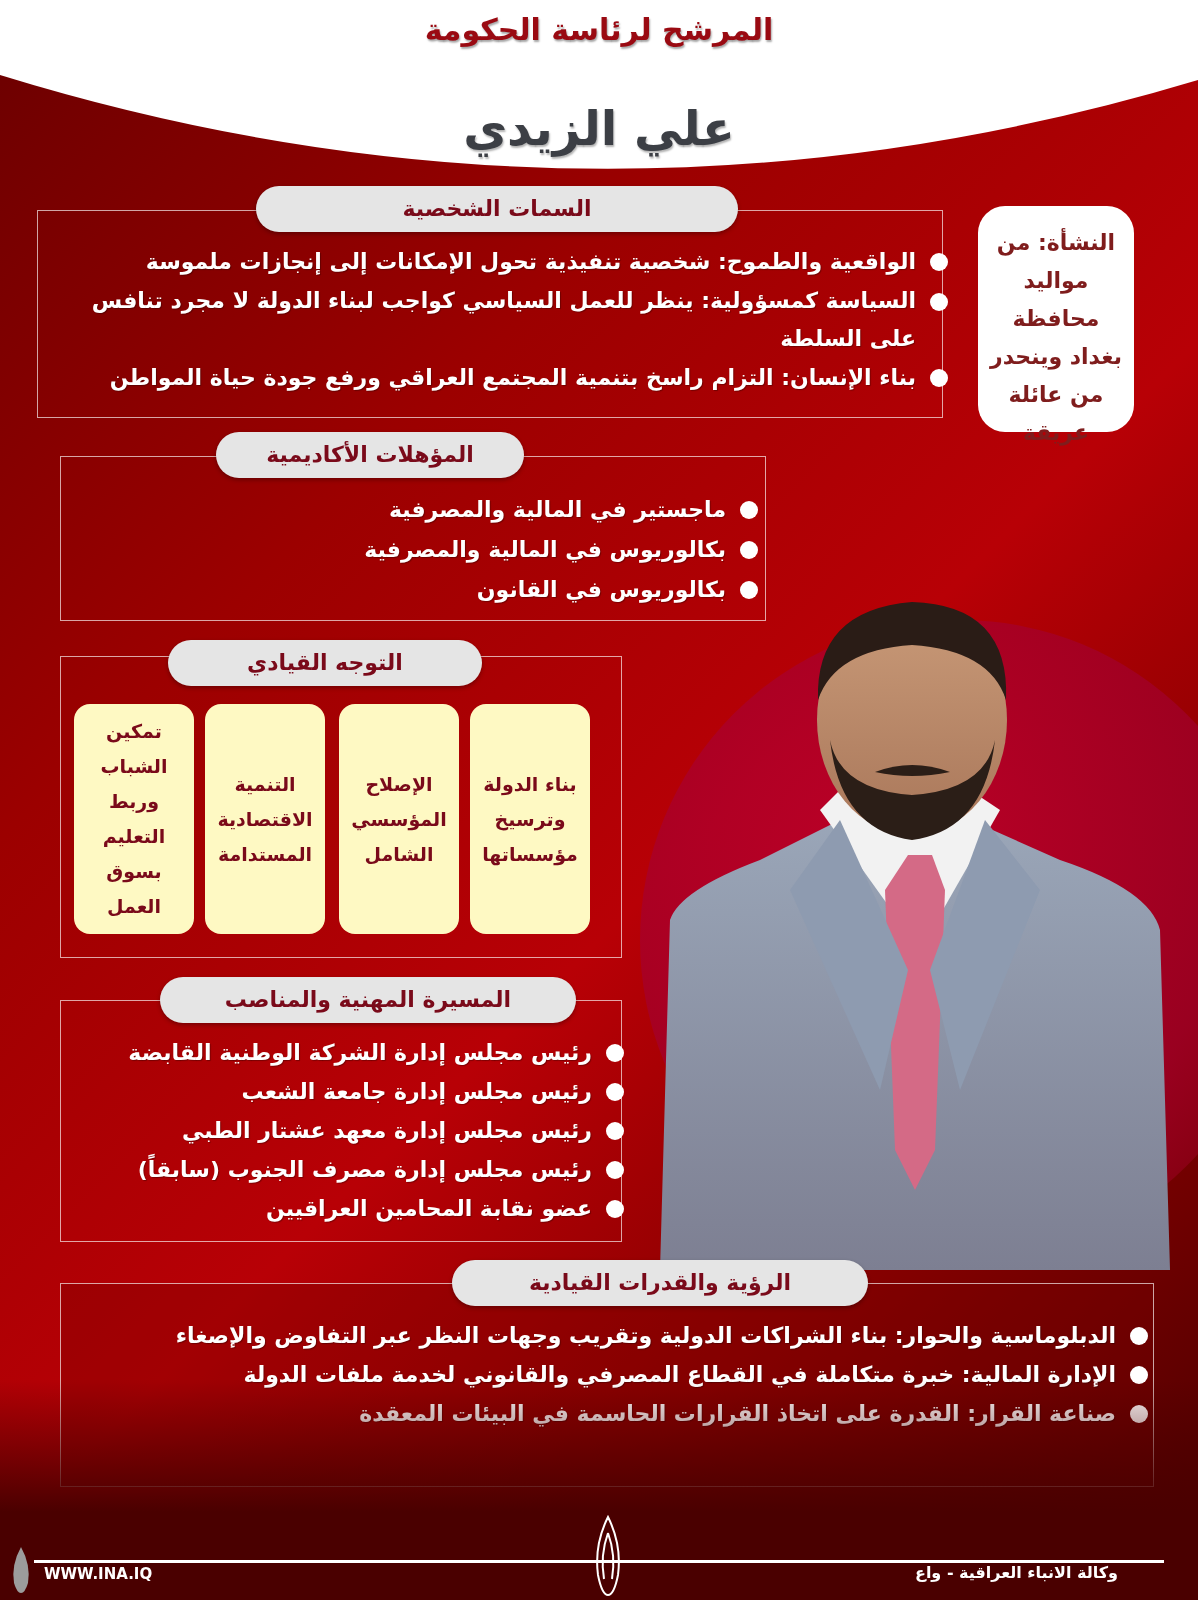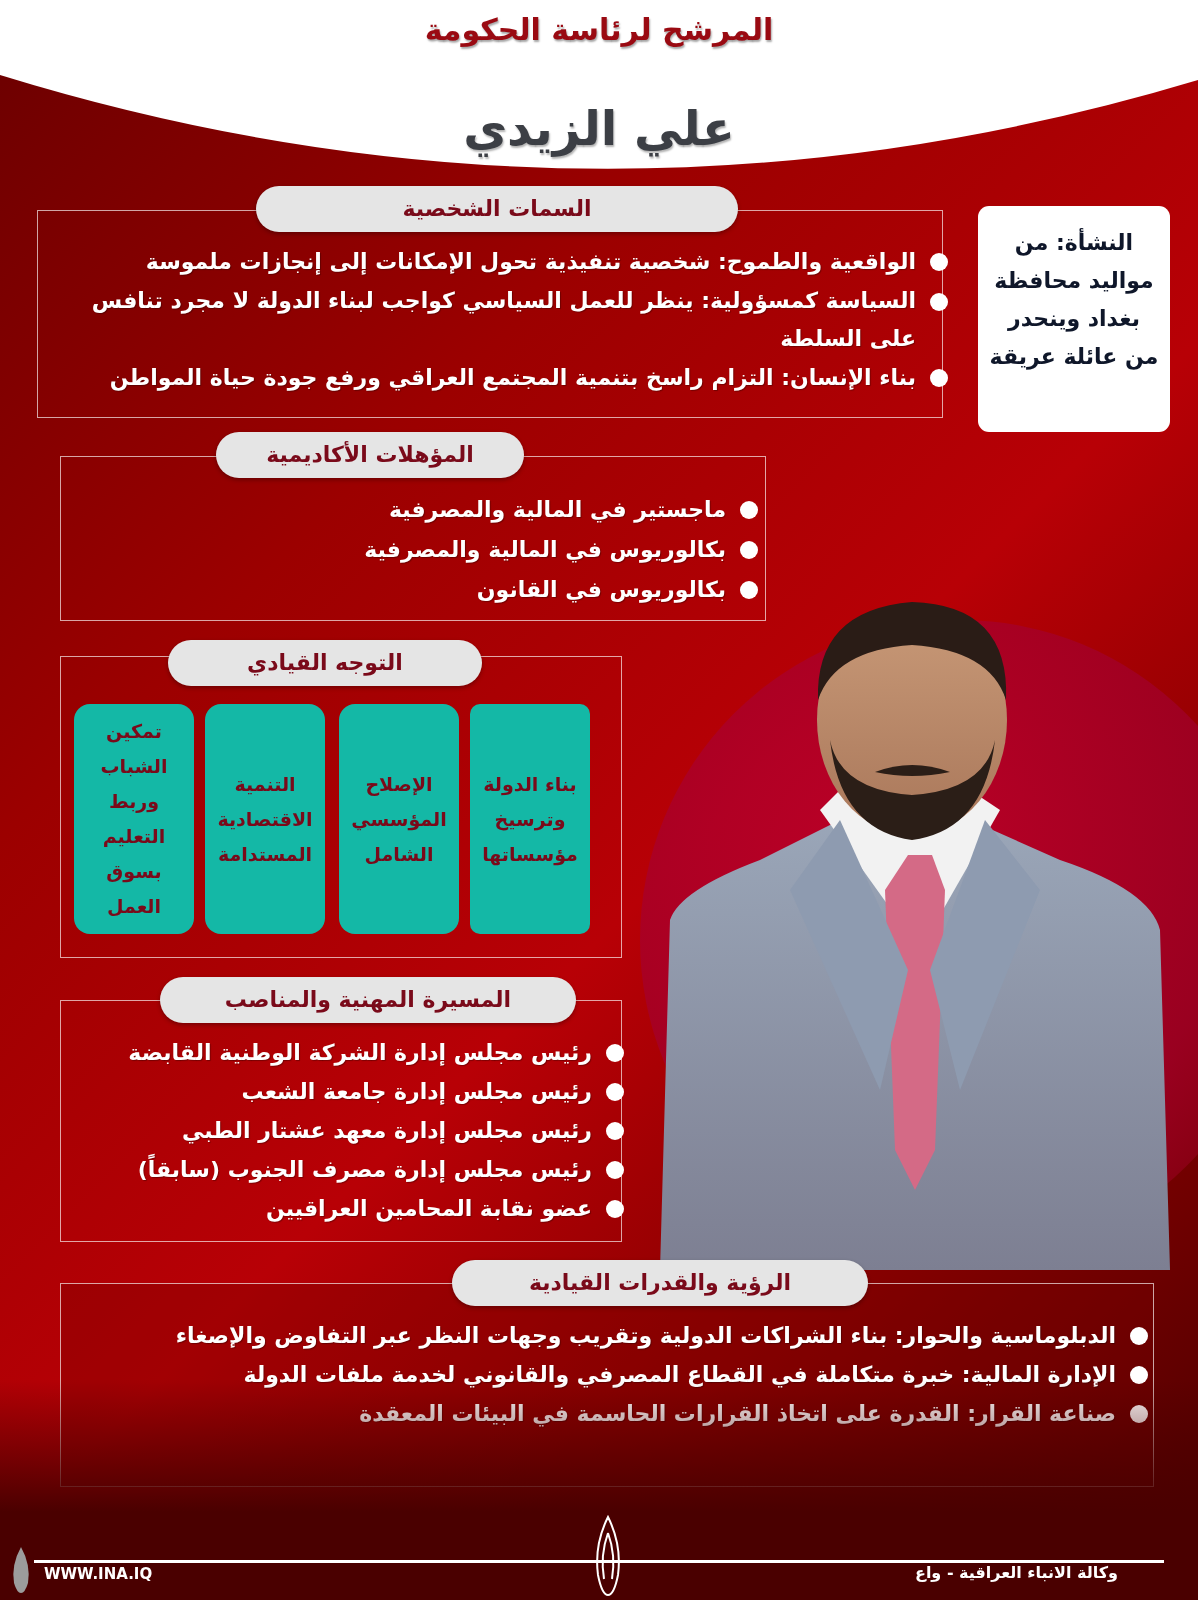--- a/index.html
+++ b/index.html
@@ -46,28 +46,28 @@
   .bullets { position: absolute; list-style: none; }
   .bullets li {
     position: relative; padding-right: 32px; font-size: 22px; font-weight: bold;
     color: #fff; text-shadow: 1px 1px 1px rgba(0,0,0,0.3);
   }
   .bullets li .dot {
     position: absolute; right: 0; top: 50%; width: 18px; height: 18px;
     border-radius: 50%; background: #fff; transform: translateY(-50%);
   }
   .origin-card {
-    position: absolute; left: 978px; top: 206px; width: 192px; height: 226px;
-    background: #fff; border-radius: 11px; color: #0f172a;
+    position: absolute; left: 978px; top: 206px; width: 156px; height: 226px;
+    background: #fff; border-radius: 27px; color: #7f1d1d;
     font-size: 22px; font-weight: bold; text-align: center;
     padding: 18px 10px; line-height: 38px;
   }
   .lead-card {
     position: absolute; top: 704px; width: 120px; height: 230px;
-    background: #14b8a6; border-radius: 16px; color: #7a0a1a;
+    background: #fef9c3; border-radius: 16px; color: #7a0a1a;
     font-size: 19px; font-weight: bold; text-align: center;
     display: flex; align-items: center; justify-content: center;
     line-height: 35px; padding: 8px 6px;
   }
   .portrait {
     position: absolute; left: 640px; top: 590px; width: 540px; height: 680px;
   }
   .footer-line {
     position: absolute; top: 1560px; left: 34px; width: 1130px; height: 3px; background: #fff;
   }
@@ -103,21 +103,21 @@
 <div class="section-box" style="left:60px; top:456px; width:706px; height:165px;"></div>
 <div class="pill" style="left:216px; top:432px; width:308px;">المؤهلات الأكاديمية</div>
 <ul class="bullets" style="right:440px; top:490px; line-height:40px;">
   <li><span class="dot"></span><span>ماجستير في المالية والمصرفية</span></li>
   <li><span class="dot"></span><span>بكالوريوس في المالية والمصرفية</span></li>
   <li><span class="dot"></span><span>بكالوريوس في القانون</span></li>
 </ul>
 
 <div class="section-box" style="left:60px; top:656px; width:562px; height:302px;"></div>
 <div class="pill" style="left:168px; top:640px; width:314px;">التوجه القيادي</div>
-<div class="lead-card" style="left:470px;border-radius:10px;">بناء الدولة وترسيخ مؤسساتها</div>
+<div class="lead-card" style="left:470px;">بناء الدولة وترسيخ مؤسساتها</div>
 <div class="lead-card" style="left:339px;">الإصلاح المؤسسي الشامل</div>
 <div class="lead-card" style="left:205px;">التنمية الاقتصادية المستدامة</div>
 <div class="lead-card" style="left:74px;">تمكين الشباب وربط التعليم بسوق العمل</div>
 
 <svg class="portrait" viewBox="0 0 540 680">
   <defs>
     <linearGradient id="suit" x1="0" y1="0" x2="0" y2="1">
       <stop offset="0" stop-color="#9aa6b8"></stop>
       <stop offset="1" stop-color="#7d7f92"></stop>
     </linearGradient>

